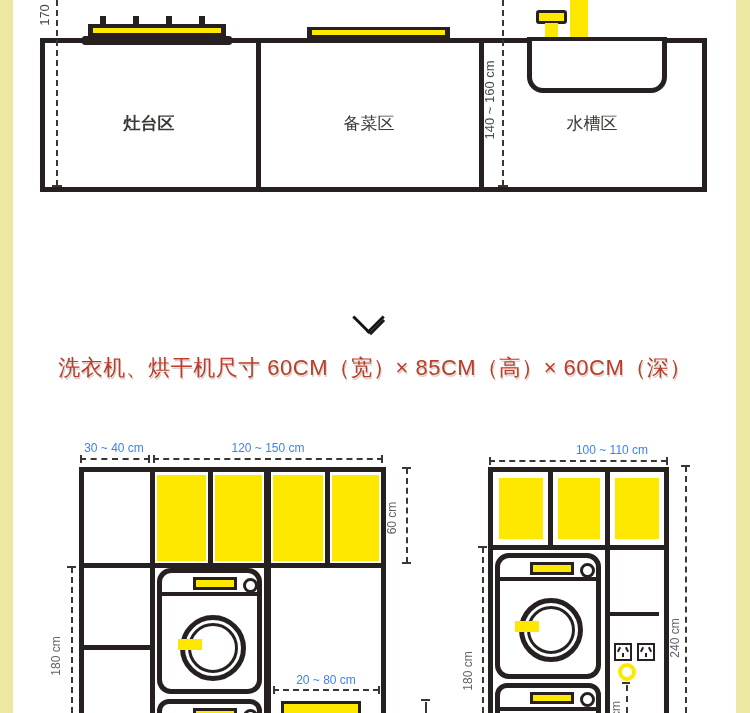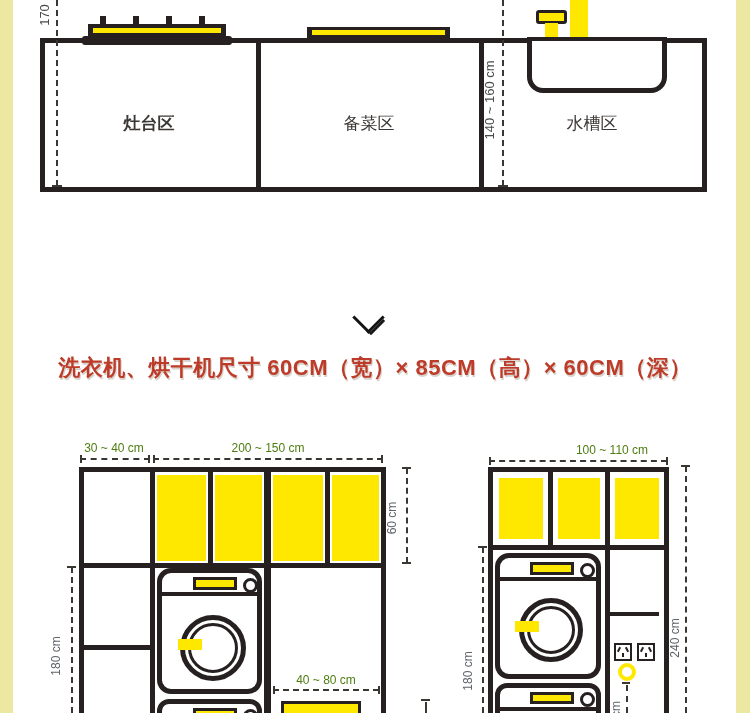--- a/index.html
+++ b/index.html
@@ -15,36 +15,36 @@
   .ybox-b{position:absolute;background:#ffe800;border:3px solid #262120;}
   .outline{position:absolute;border:5px solid #262120;background:transparent;}
   .machine{position:absolute;border:5px solid #262120;border-radius:14px;background:#fff;}
   .machine-top{position:absolute;border:5px solid #262120;border-radius:12px 12px 0 0;background:#fff;}
   .ring{position:absolute;border-radius:50%;background:#fff;}
   .knob{position:absolute;width:9px;height:9px;border:3px solid #262120;border-radius:50%;background:#fff;}
   .dash-v{position:absolute;width:0;border-left:2px dashed #3a3632;}
   .dash-h{position:absolute;height:0;border-top:2px dashed #3a3632;}
   .tick-h{position:absolute;height:2px;background:#3a3632;}
   .tick-v{position:absolute;width:2px;background:#3a3632;}
-  .mlabel{position:absolute;font-size:12px;color:#4d7c0f;white-space:nowrap;transform:translate(-50%,-50%);}
+  .mlabel{position:absolute;font-size:12px;color:#3b82f6;white-space:nowrap;transform:translate(-50%,-50%);}
   .vanchor{position:absolute;width:0;height:0;}
   .vanchor>span{display:inline-block;white-space:nowrap;font-size:12px;color:#5f6368;
     transform:translate(-50%,-50%) rotate(-90deg);}
   .vanchor.big>span{font-size:13px;color:#4a4a4a;}
   .zone-label{position:absolute;font-size:17px;color:#3c3835;white-space:nowrap;transform:translate(-50%,-50%);}
   .banner-box{position:absolute;left:108px;top:270px;width:514px;height:48px;background:#fff;
     border:3px solid #141414;box-shadow:6px 6px 0 #181818;z-index:5;
     display:flex;align-items:center;justify-content:center;}
   .banner-title{font-size:25px;font-weight:bold;color:#141414;letter-spacing:1px;white-space:nowrap;
     text-shadow:2px 3px 0 #d9d9d9;}
   .notch-shadow{position:absolute;left:361px;top:311px;width:20px;height:20px;background:#181818;
     transform:rotate(45deg);z-index:6;}
   .notch{position:absolute;left:357px;top:306px;width:20px;height:20px;background:#fff;
     border-right:3px solid #141414;border-bottom:3px solid #141414;transform:rotate(45deg);z-index:7;}
-  .spec-line{position:absolute;left:0;width:750px;text-align:center;font-size:22px;font-weight:bold;
+  .spec-line{position:absolute;left:0;width:750px;text-align:center;font-size:22px;font-weight:normal;
     color:#bd3b28;letter-spacing:0.5px;white-space:nowrap;text-shadow:1px 2px 0 rgba(140,130,110,0.35);}
   .socket{position:absolute;width:14px;height:14px;border:2.5px solid #262120;background:#fff;}
   .socket .sl{position:absolute;width:2px;height:5px;background:#262120;}
   .socket .sl.l{left:2px;top:2px;transform:rotate(28deg);}
   .socket .sl.r{right:2px;top:2px;transform:rotate(-28deg);}
   .socket .sb{position:absolute;left:6px;top:8px;width:2px;height:4px;background:#262120;}
   .valve{position:absolute;width:10px;height:10px;border:4px solid #ffe800;border-radius:50%;background:#fff;}
 </style>
 </head>
 <body>
@@ -94,21 +94,21 @@
   <div class="notch-shadow"></div>
   <div class="notch"></div>
 
   <div class="spec-line" style="top:353px;">洗衣机、烘干机尺寸 60CM（宽）× 85CM（高）× 60CM（深）</div>
 
   <div class="mlabel" style="left:114px;top:448px;">30 ~ 40 cm</div>
   <div class="dash-h" style="left:80px;top:458px;width:70px;"></div>
   <div class="tick-v" style="left:80px;top:455px;height:8px;"></div>
   <div class="tick-v" style="left:148px;top:455px;height:8px;"></div>
 
-  <div class="mlabel" style="left:268px;top:448px;">200 ~ 150 cm</div>
+  <div class="mlabel" style="left:268px;top:448px;">120 ~ 150 cm</div>
   <div class="dash-h" style="left:153px;top:458px;width:230px;"></div>
   <div class="tick-v" style="left:153px;top:455px;height:8px;"></div>
   <div class="tick-v" style="left:381px;top:455px;height:8px;"></div>
 
   <div class="outline" style="left:79px;top:467px;width:297px;height:250px;"></div>
 
   <div class="wall" style="left:208px;top:472px;width:5px;height:91px;"></div>
   <div class="wall" style="left:325px;top:472px;width:5px;height:91px;"></div>
   <div class="wall" style="left:150px;top:472px;width:5px;height:241px;"></div>
   <div class="wall" style="left:264px;top:472px;width:7px;height:241px;"></div>
@@ -136,21 +136,21 @@
     <div class="ring" style="left:18px;top:42px;width:56px;height:56px;border:5px solid #262120;"></div>
     <div class="ring" style="left:26px;top:50px;width:44px;height:44px;border:3px solid #262120;"></div>
     <div class="ybar" style="left:16px;top:66px;width:24px;height:11px;"></div>
   </div>
 
   <div class="machine-top" style="left:157px;top:699px;width:95px;height:60px;">
     <div class="ybox-b" style="left:31px;top:4px;width:38px;height:7px;"></div>
     <div class="knob" style="left:81px;top:5px;"></div>
   </div>
 
-  <div class="mlabel" style="left:326px;top:680px;">40 ~ 80 cm</div>
+  <div class="mlabel" style="left:326px;top:680px;">20 ~ 80 cm</div>
   <div class="dash-h" style="left:273px;top:689px;width:106px;"></div>
   <div class="tick-v" style="left:273px;top:686px;height:8px;"></div>
   <div class="tick-v" style="left:378px;top:686px;height:8px;"></div>
   <div class="ybox-b" style="left:281px;top:701px;width:74px;height:30px;"></div>
   <div class="tick-h" style="left:421px;top:699px;width:9px;"></div>
   <div class="dash-v" style="left:425px;top:702px;height:11px;"></div>
 
   <div class="mlabel" style="left:612px;top:450px;">100 ~ 110 cm</div>
   <div class="dash-h" style="left:489px;top:460px;width:178px;"></div>
   <div class="tick-v" style="left:489px;top:457px;height:8px;"></div>

